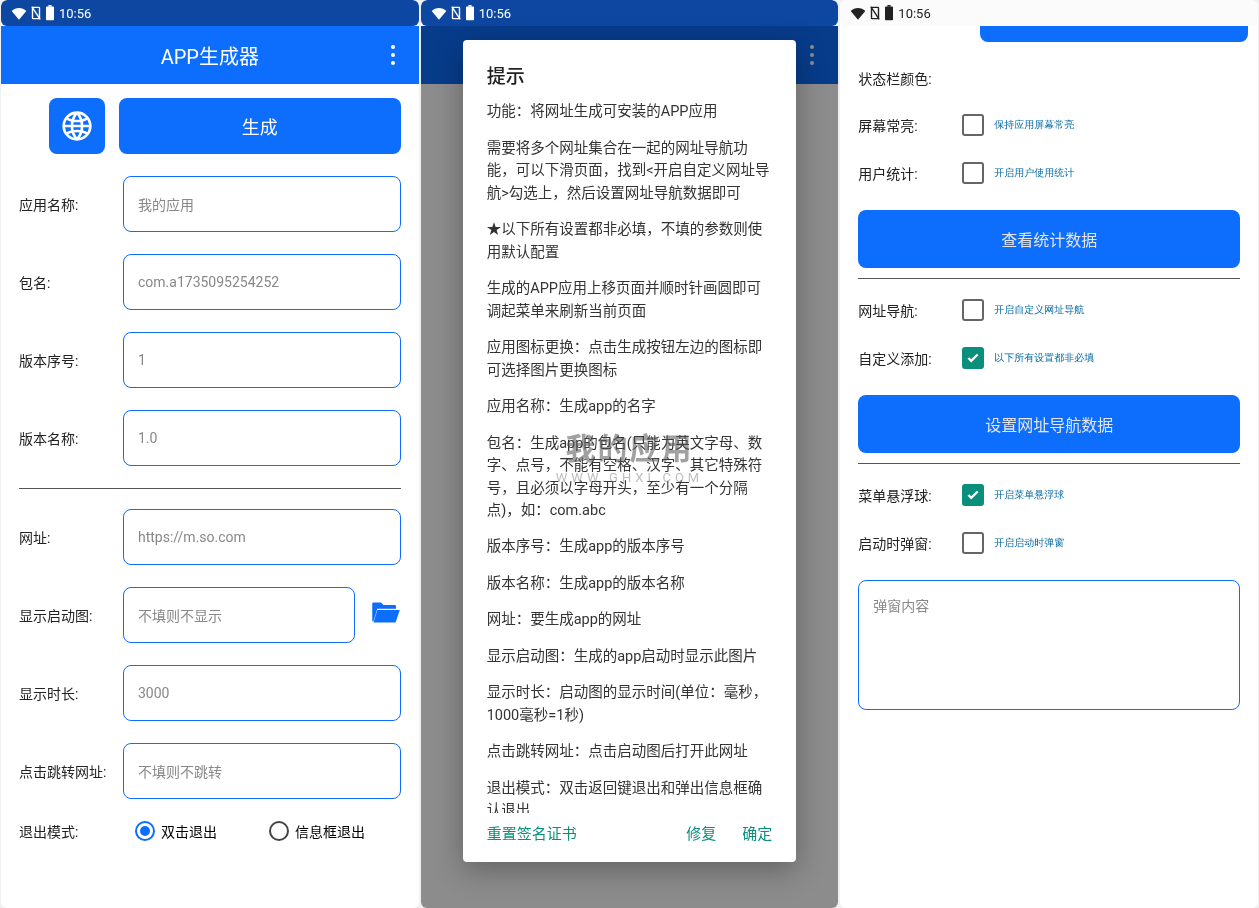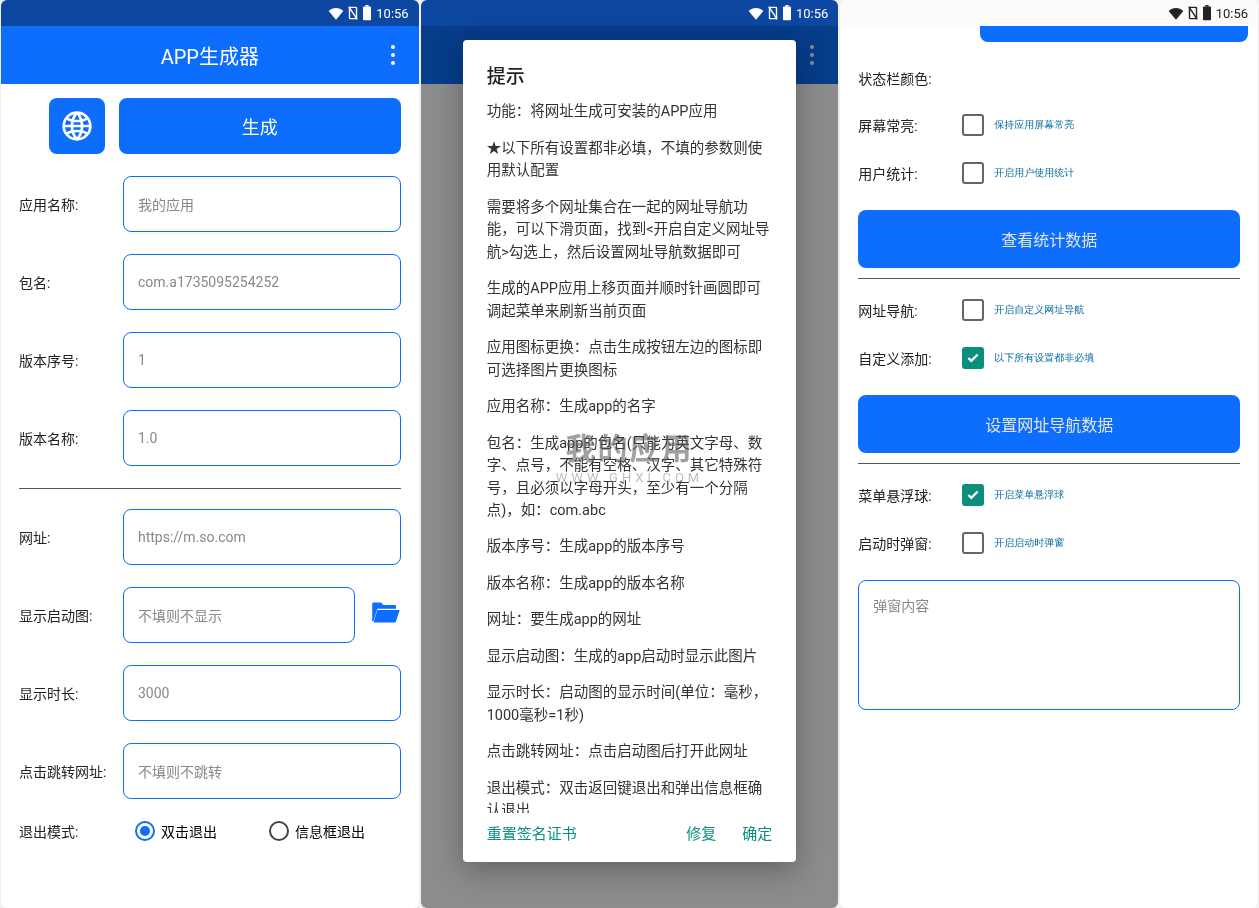--- a/index.html
+++ b/index.html
@@ -20,25 +20,26 @@
     flex-direction: column;
     border-radius: 6px;
     margin: 0 1px;
   }
   .status-bar {
     height: 26px;
     background: #0d47a1;
     color: #fff;
     display: flex;
     align-items: center;
-    justify-content: flex-end;
+    justify-content: flex-start;
     padding: 0 10px;
     font-size: 13px;
     gap: 4px;
     flex: 0 0 auto;
+    border-radius: 6px;
   }
   .phone.light .status-bar { background:#fbfbfb; color:#222; }
   .stat-icon { display:inline-flex; align-items:center; }
   .appbar {
     height: 58px;
     background: #0d6efd;
     color: #fff;
     display: flex;
     align-items: center;
     justify-content: center;
@@ -297,22 +298,22 @@
         <span></span>
       </div>
   </div>
 
   <div class="dim-overlay"></div>
 
   <div class="dialog">
     <div class="dialog-title">提示</div>
     <div class="dialog-body">
       <p>功能：将网址生成可安装的APP应用</p>
+      <p>需要将多个网址集合在一起的网址导航功能，可以下滑页面，找到&lt;开启自定义网址导航&gt;勾选上，然后设置网址导航数据即可</p>
       <p>★以下所有设置都非必填，不填的参数则使用默认配置</p>
-      <p>需要将多个网址集合在一起的网址导航功能，可以下滑页面，找到&lt;开启自定义网址导航&gt;勾选上，然后设置网址导航数据即可</p>
       <p>生成的APP应用上移页面并顺时针画圆即可调起菜单来刷新当前页面</p>
       <p>应用图标更换：点击生成按钮左边的图标即可选择图片更换图标</p>
       <p>应用名称：生成app的名字</p>
       <p>包名：生成app的包名(只能为英文字母、数字、点号，不能有空格、汉字、其它特殊符号，且必须以字母开头，至少有一个分隔点)，如：com.abc</p>
       <p>版本序号：生成app的版本序号</p>
       <p>版本名称：生成app的版本名称</p>
       <p>网址：要生成app的网址</p>
       <p>显示启动图：生成的app启动时显示此图片</p>
       <p>显示时长：启动图的显示时间(单位：毫秒，1000毫秒=1秒)</p>
       <p>点击跳转网址：点击启动图后打开此网址</p>

